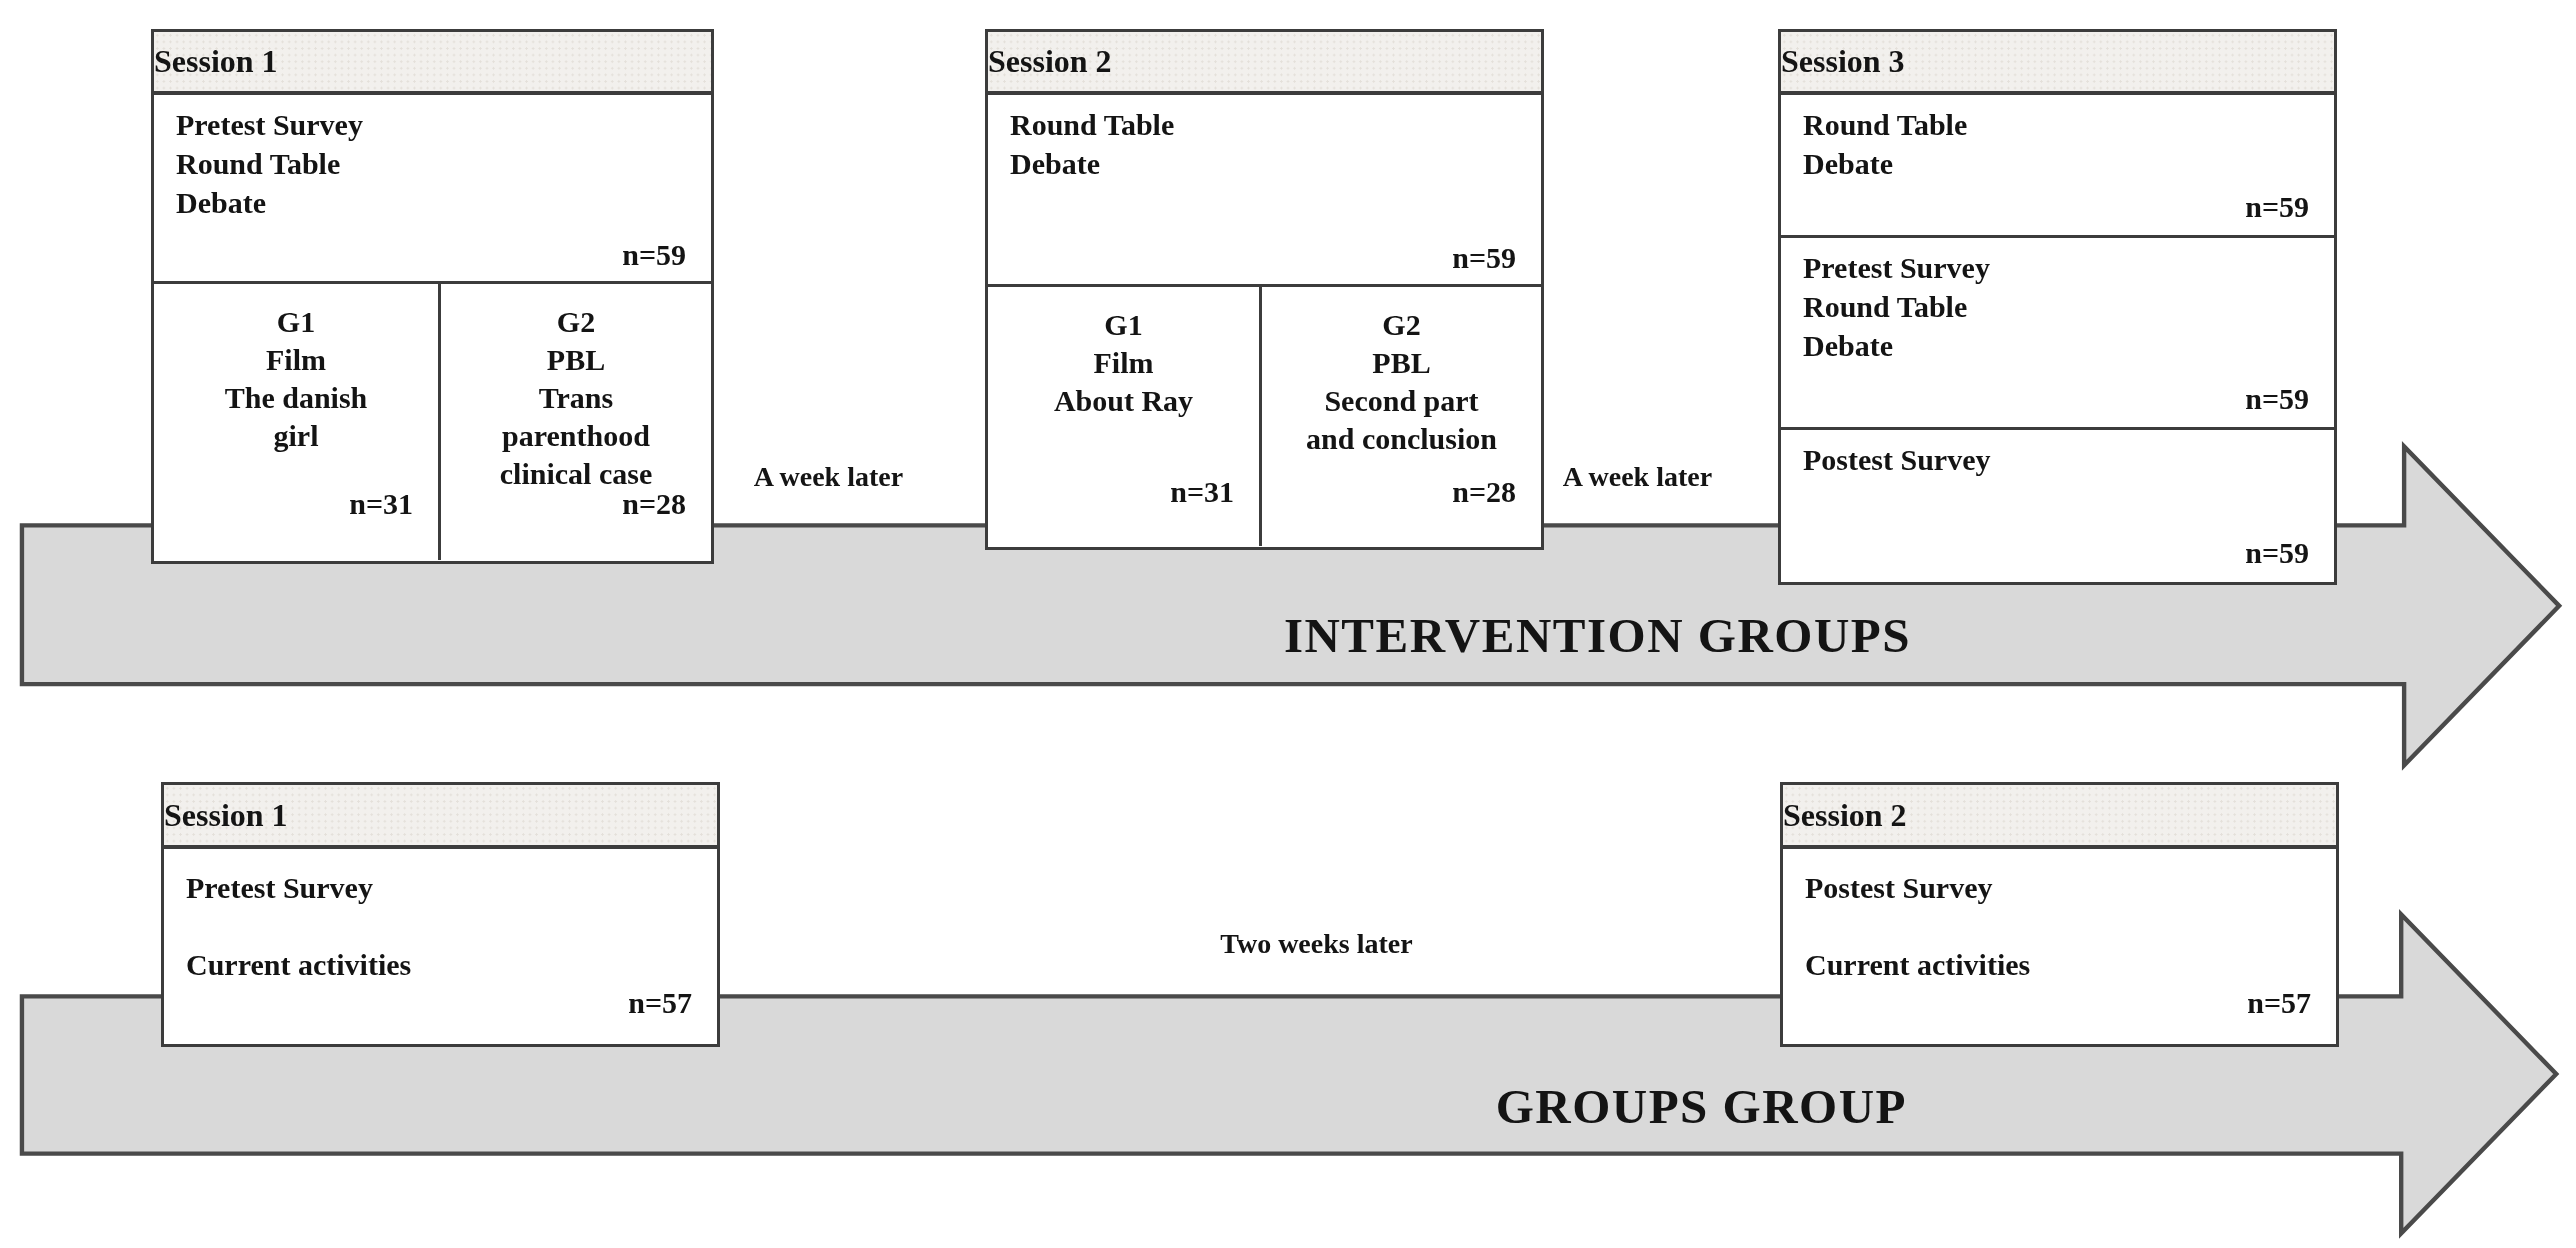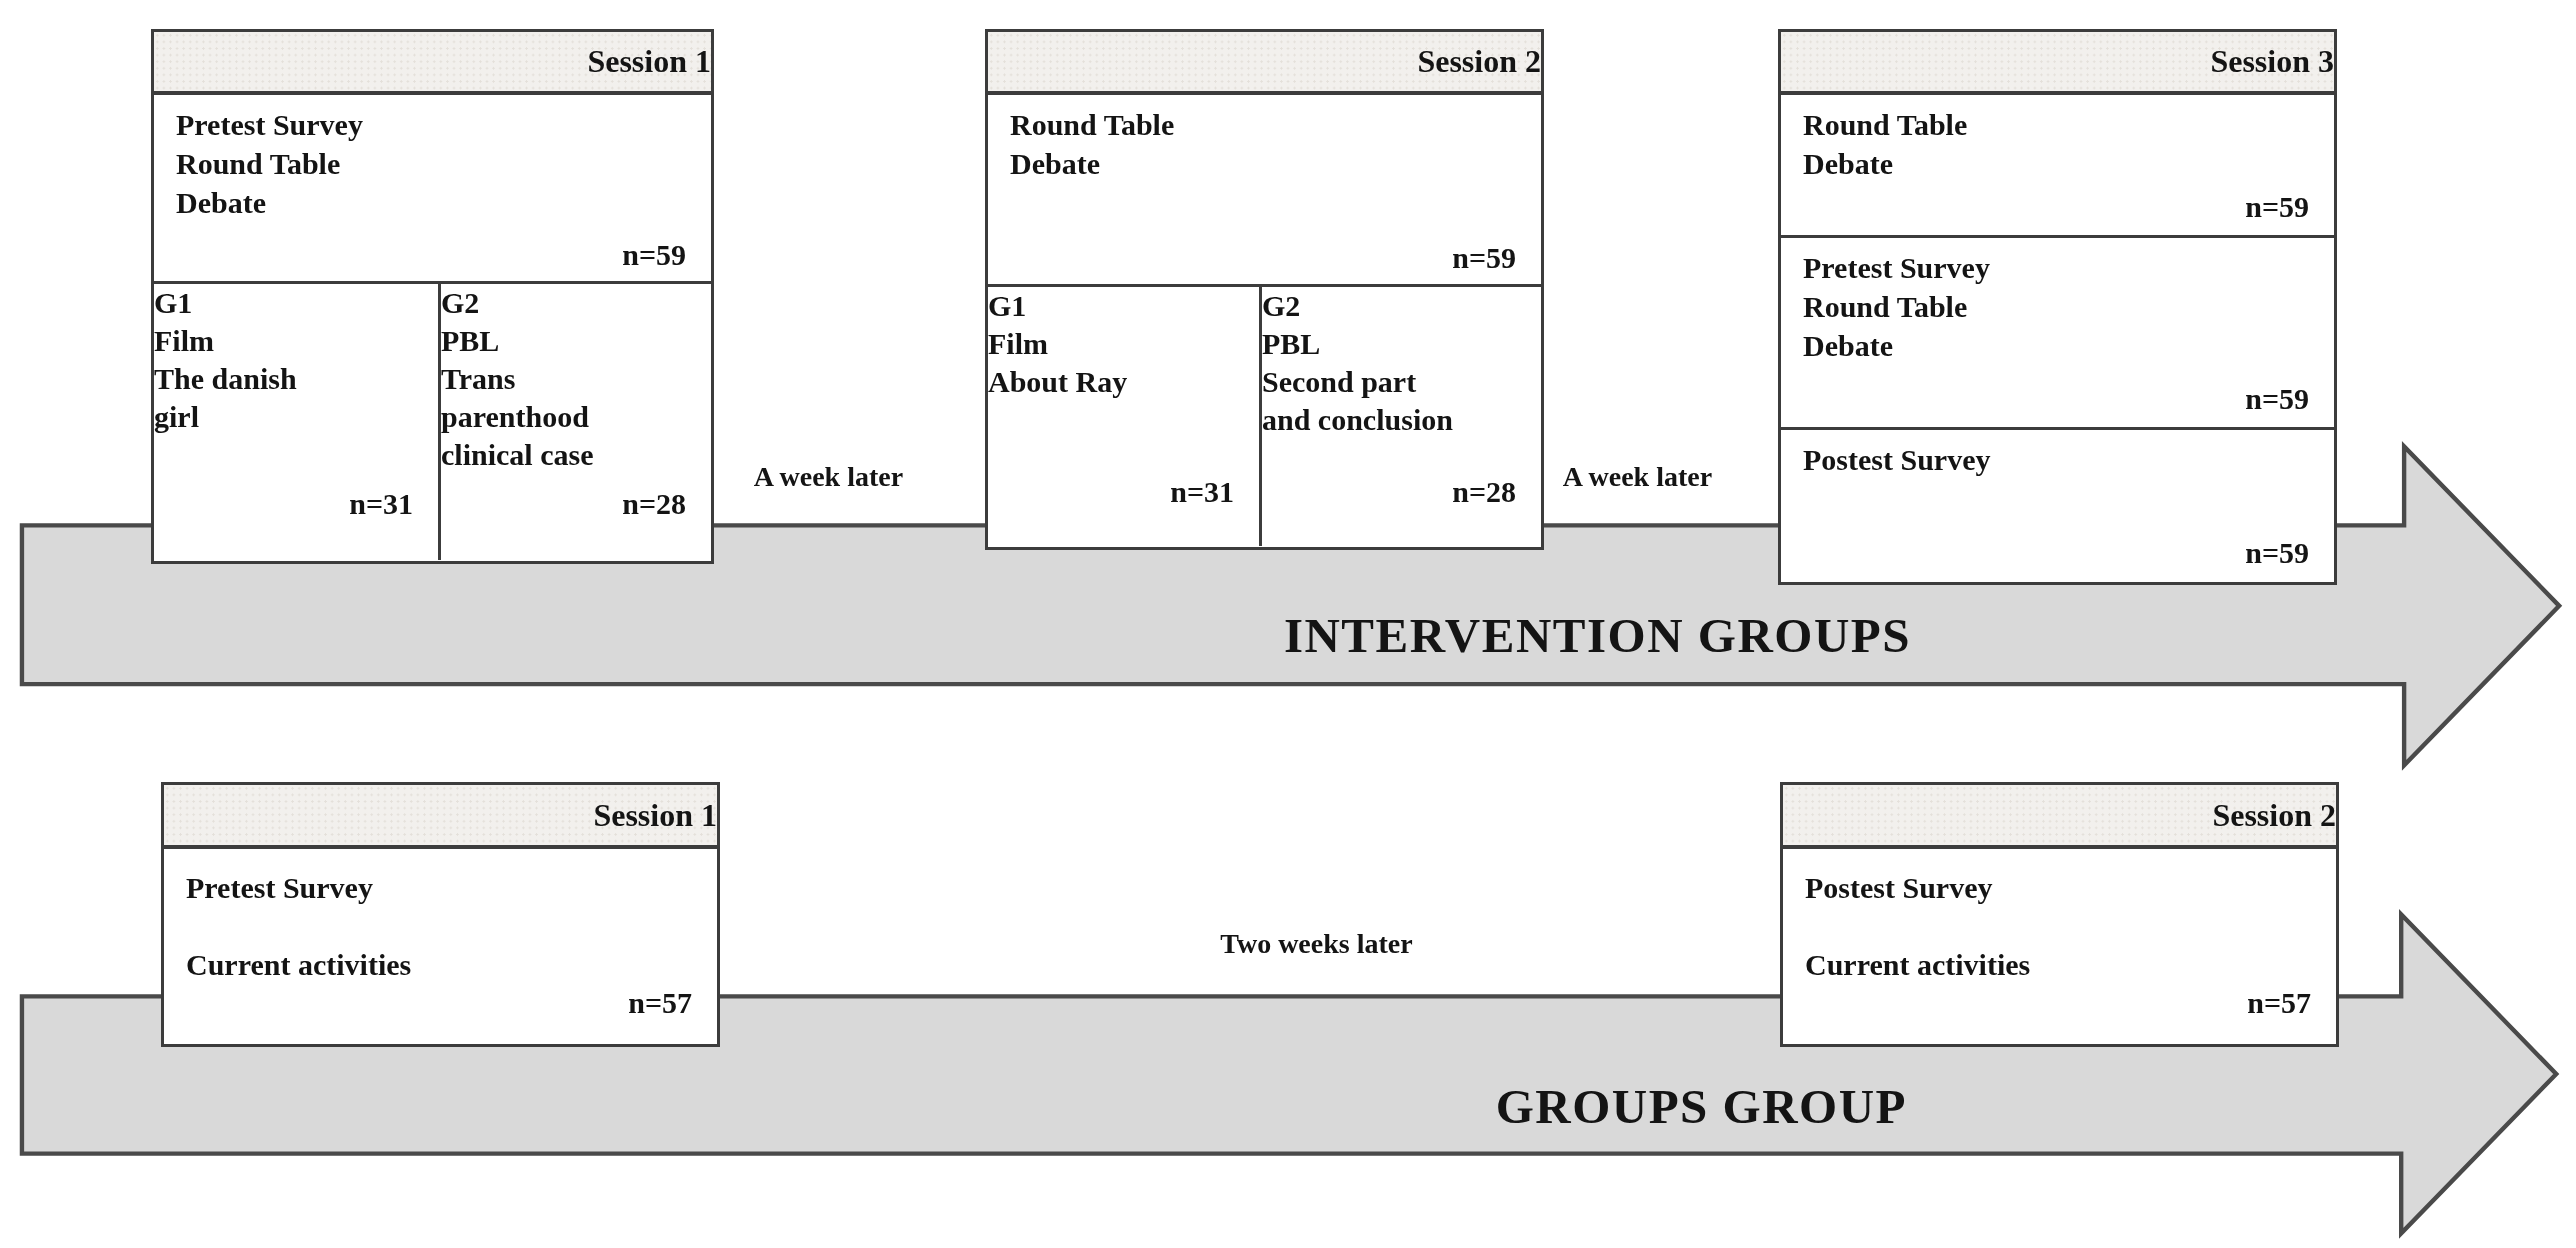--- a/index.html
+++ b/index.html
@@ -37,40 +37,40 @@
     background:#ffffff;
     border:3.7px solid #3c3c3c;
     box-sizing:border-box;
   }
   .hdr{
     box-sizing:border-box;
     background:#f2f0ed;
     background-image:radial-gradient(#e4e0da 1.1px, transparent 1.1px);
     background-size:6.6px 6.6px;
     border-bottom:4.4px solid #3c3c3c;
-    text-align:right;
+    text-align:left;
     font-size:32px;
-    padding-left:12px;
   }
   .sec{
     position:relative;
     box-sizing:border-box;
     padding:10.2px 26px 0 22px;
     font-size:30px;line-height:39px;
   }
   .divb{border-bottom:3.7px solid #3c3c3c;}
   .nval{
     position:absolute;right:25px;
     font-size:30px;line-height:32px;
   }
   .subrow{display:flex;box-sizing:border-box;}
   .sub{
     position:relative;
     box-sizing:border-box;
-    text-align:left;
+    text-align:center;
+    padding-top:19px;
     font-size:30px;line-height:38px;
   }
 
   
   #s1{left:151px;top:29px;width:563px;height:535px;}
   #s1 .hdr{height:63px;line-height:59px;}
   #s1 .main{height:189px;}
   #s1 .subrow{height:276px;}
   #s1 .g1{width:287px;border-right:3.7px solid #3c3c3c;}
   #s1 .g2{flex:1;}

